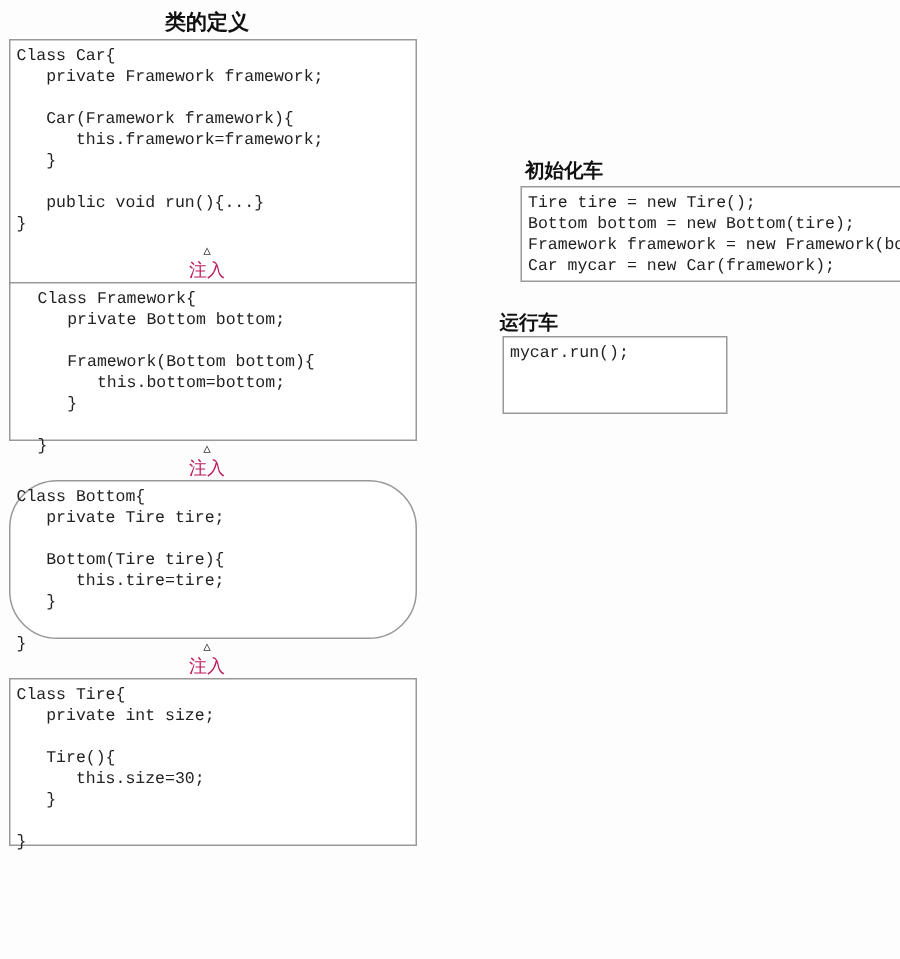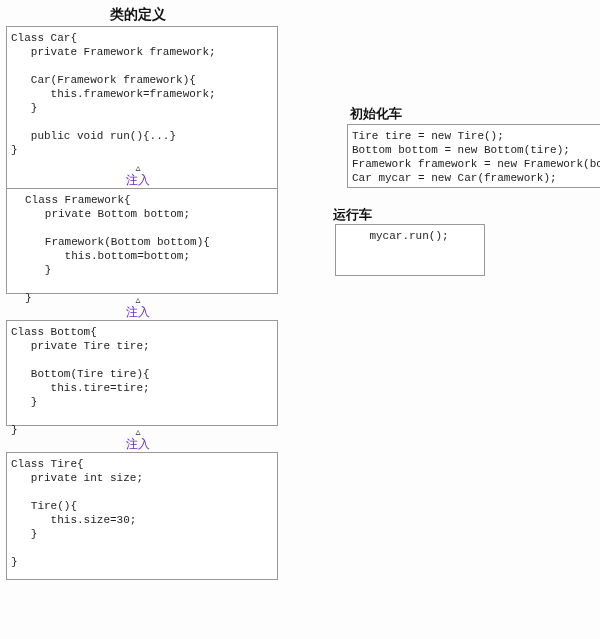--- a/index.html
+++ b/index.html
@@ -46,21 +46,21 @@
   }
   .arrow-head {
     font-size: 10px;
     line-height: 10px;
     color: #333;
     font-family: sans-serif;
   }
   .arrow-label {
     font-size: 12px;
     line-height: 14px;
-    color: #6d28d9;
+    color: #be185d;
   }
 </style>
 </head>
 <body>
 
 <div class="canvas">
 
   <div class="heading" style="left:110px; top:6px;">类的定义</div>
 
   <div class="heading small" style="left:350px; top:105px;">初始化车</div>
@@ -93,53 +93,53 @@
    }
 
 }</pre>
   </div>
 
   <div class="arrow-block" style="left:118px; top:295px;">
     <div class="arrow-head">▵</div>
     <div class="arrow-label">注入</div>
   </div>
 
-  <div class="code-box" style="left:6px; top:320px; width:272px; height:106px;">
+  <div class="code-box" style="left:6px; top:320px; width:272px; height:106px;border-radius:32px;">
     <pre>Class Bottom{
    private Tire tire;
 
    Bottom(Tire tire){
       this.tire=tire;
    }
 
 }</pre>
   </div>
 
   <div class="arrow-block" style="left:118px; top:427px;">
     <div class="arrow-head">▵</div>
     <div class="arrow-label">注入</div>
   </div>
 
-  <div class="code-box" style="left:6px; top:452px; width:272px; height:128px;">
+  <div class="code-box" style="left:6px; top:452px; width:272px; height:112px;">
     <pre>Class Tire{
    private int size;
 
    Tire(){
       this.size=30;
    }
 
 }</pre>
   </div>
 
   <div class="code-box" style="left:335px; top:124px; width:260px; height:64px;margin-left:12px;">
     <pre>Tire tire = new Tire();
 Bottom bottom = new Bottom(tire);
 Framework framework = new Framework(bottom);
 Car mycar = new Car(framework);</pre>
   </div>
 
-  <div class="code-box" style="left:335px; top:224px; width:150px; height:52px;text-align:center;">
+  <div class="code-box" style="left:335px; top:224px; width:150px; height:52px;">
     <pre>mycar.run();
 
 </pre>
   </div>
 
 </div>
 
 </body></html>

